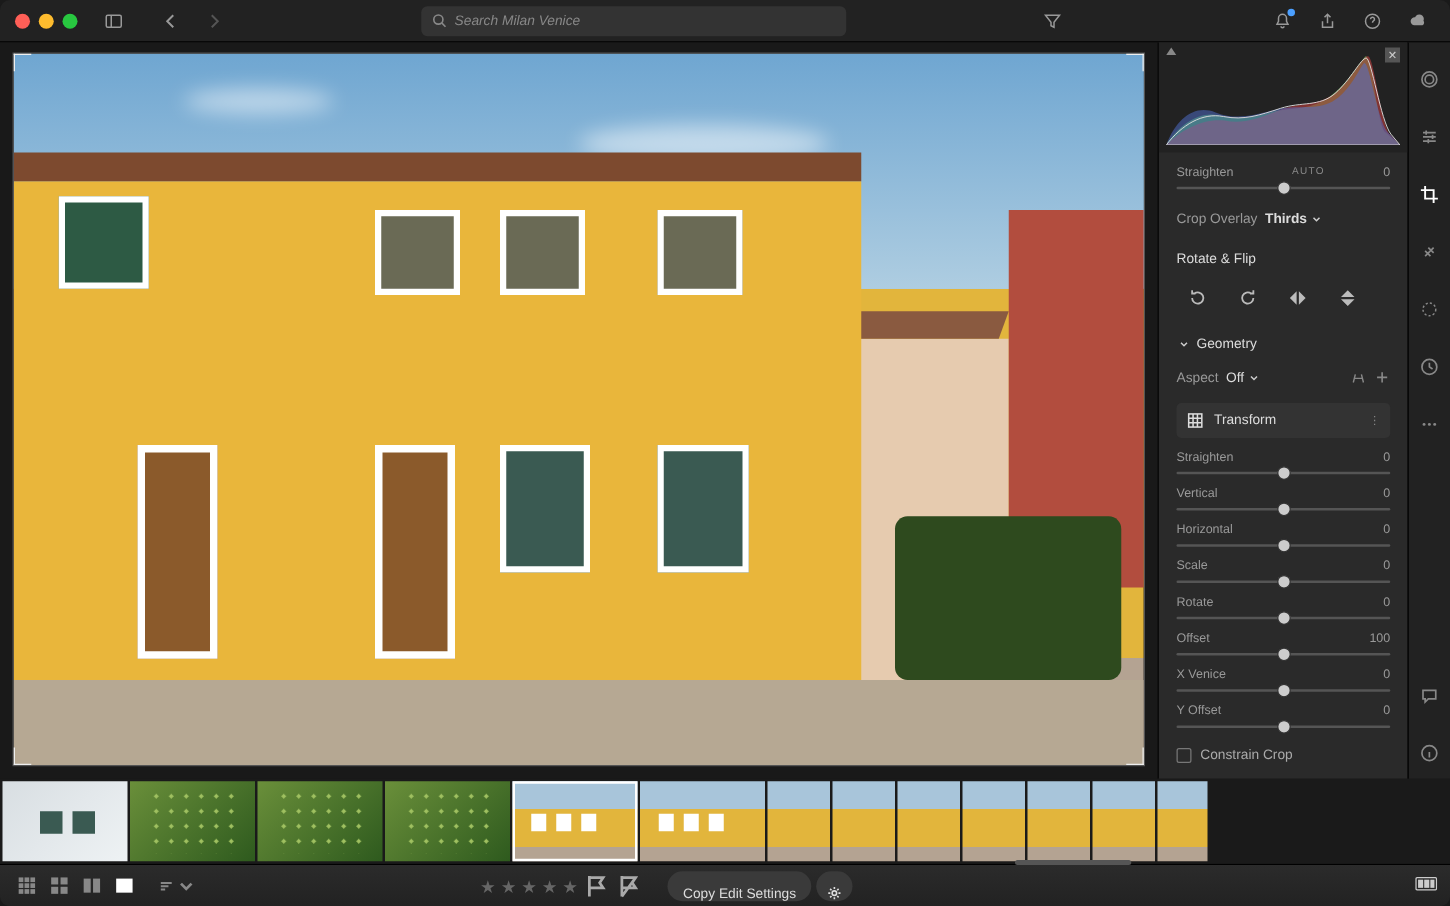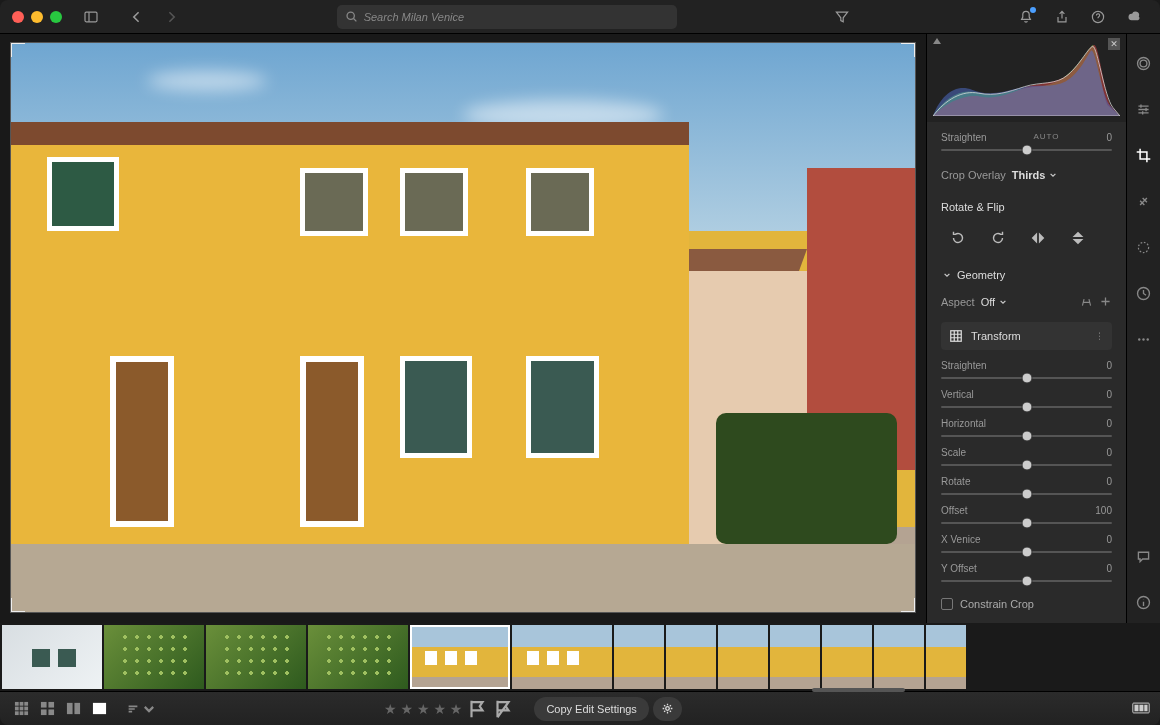--- a/index.html
+++ b/index.html
@@ -248,21 +248,21 @@
 .view-btn svg{width:15px;height:15px;}
 .sort-btn { display:flex; align-items:center; color:#888; margin-left:10px; cursor:pointer;}
 .sort-btn svg{width:14px;height:14px;}
 .chev{width:8px;height:8px;margin-left:2px;}
 .bottom-center { margin: 0 auto; display:flex; align-items:center; gap:4px;}
 .stars { display:flex; gap:2px; color:#666; font-size:14px;}
 .flag-btn, .reject-btn { width:22px;height:22px; color:#aaa; display:flex;align-items:center;justify-content:center; cursor:pointer;}
 .pill {
   height:24px; padding:0 12px;
   background:#3a3a3a; border-radius:12px;
-  display:flex;align-items:center;
+  display:flex;align-items:flex-end;
   color:#ddd; font-size:11px;
   cursor:pointer;
 }
 .pill svg{width:13px;height:13px;}
 .bottom-right { margin-left:auto; display:flex; align-items:center;}
 .strip-icon { color:#ccc; cursor:pointer;}
 .strip-icon svg{width:18px;height:12px;}
 .film-scroll-ind { position: relative; width: 100%; }
 .film-scroll-bar { position:absolute; bottom:-1px; left:70%; width:8%; height:4px; background:#555; border-radius:2px;}
 

